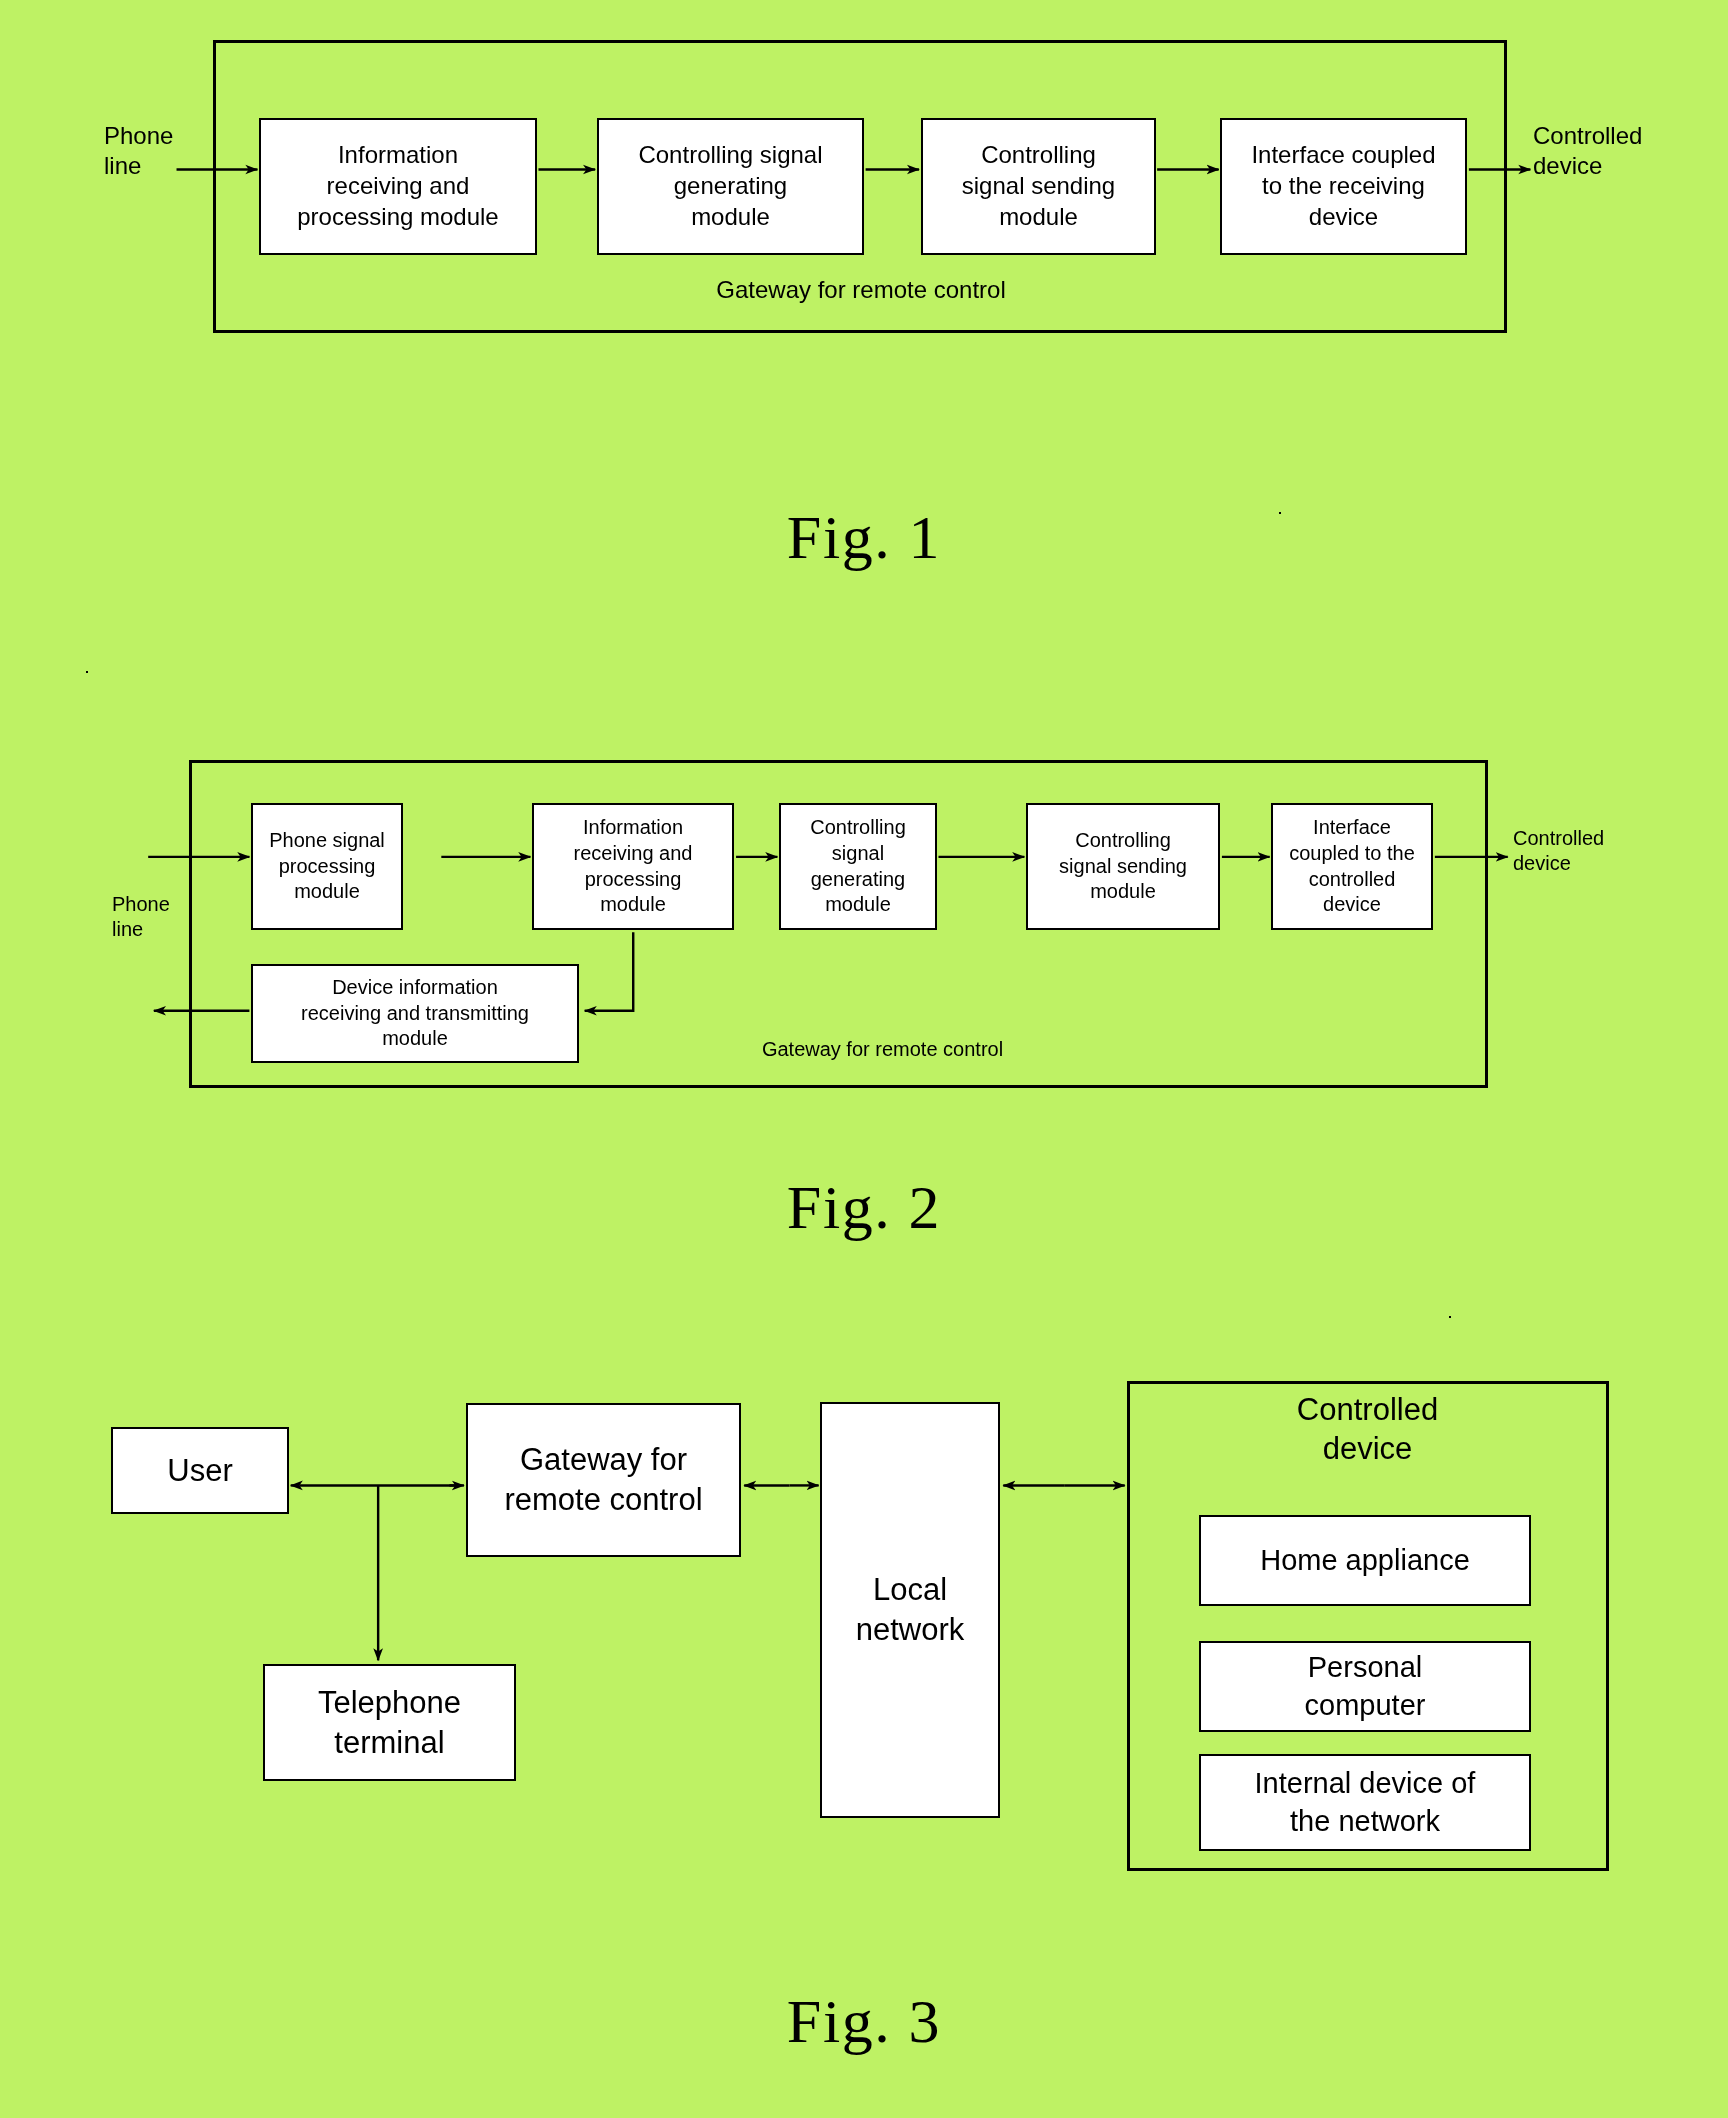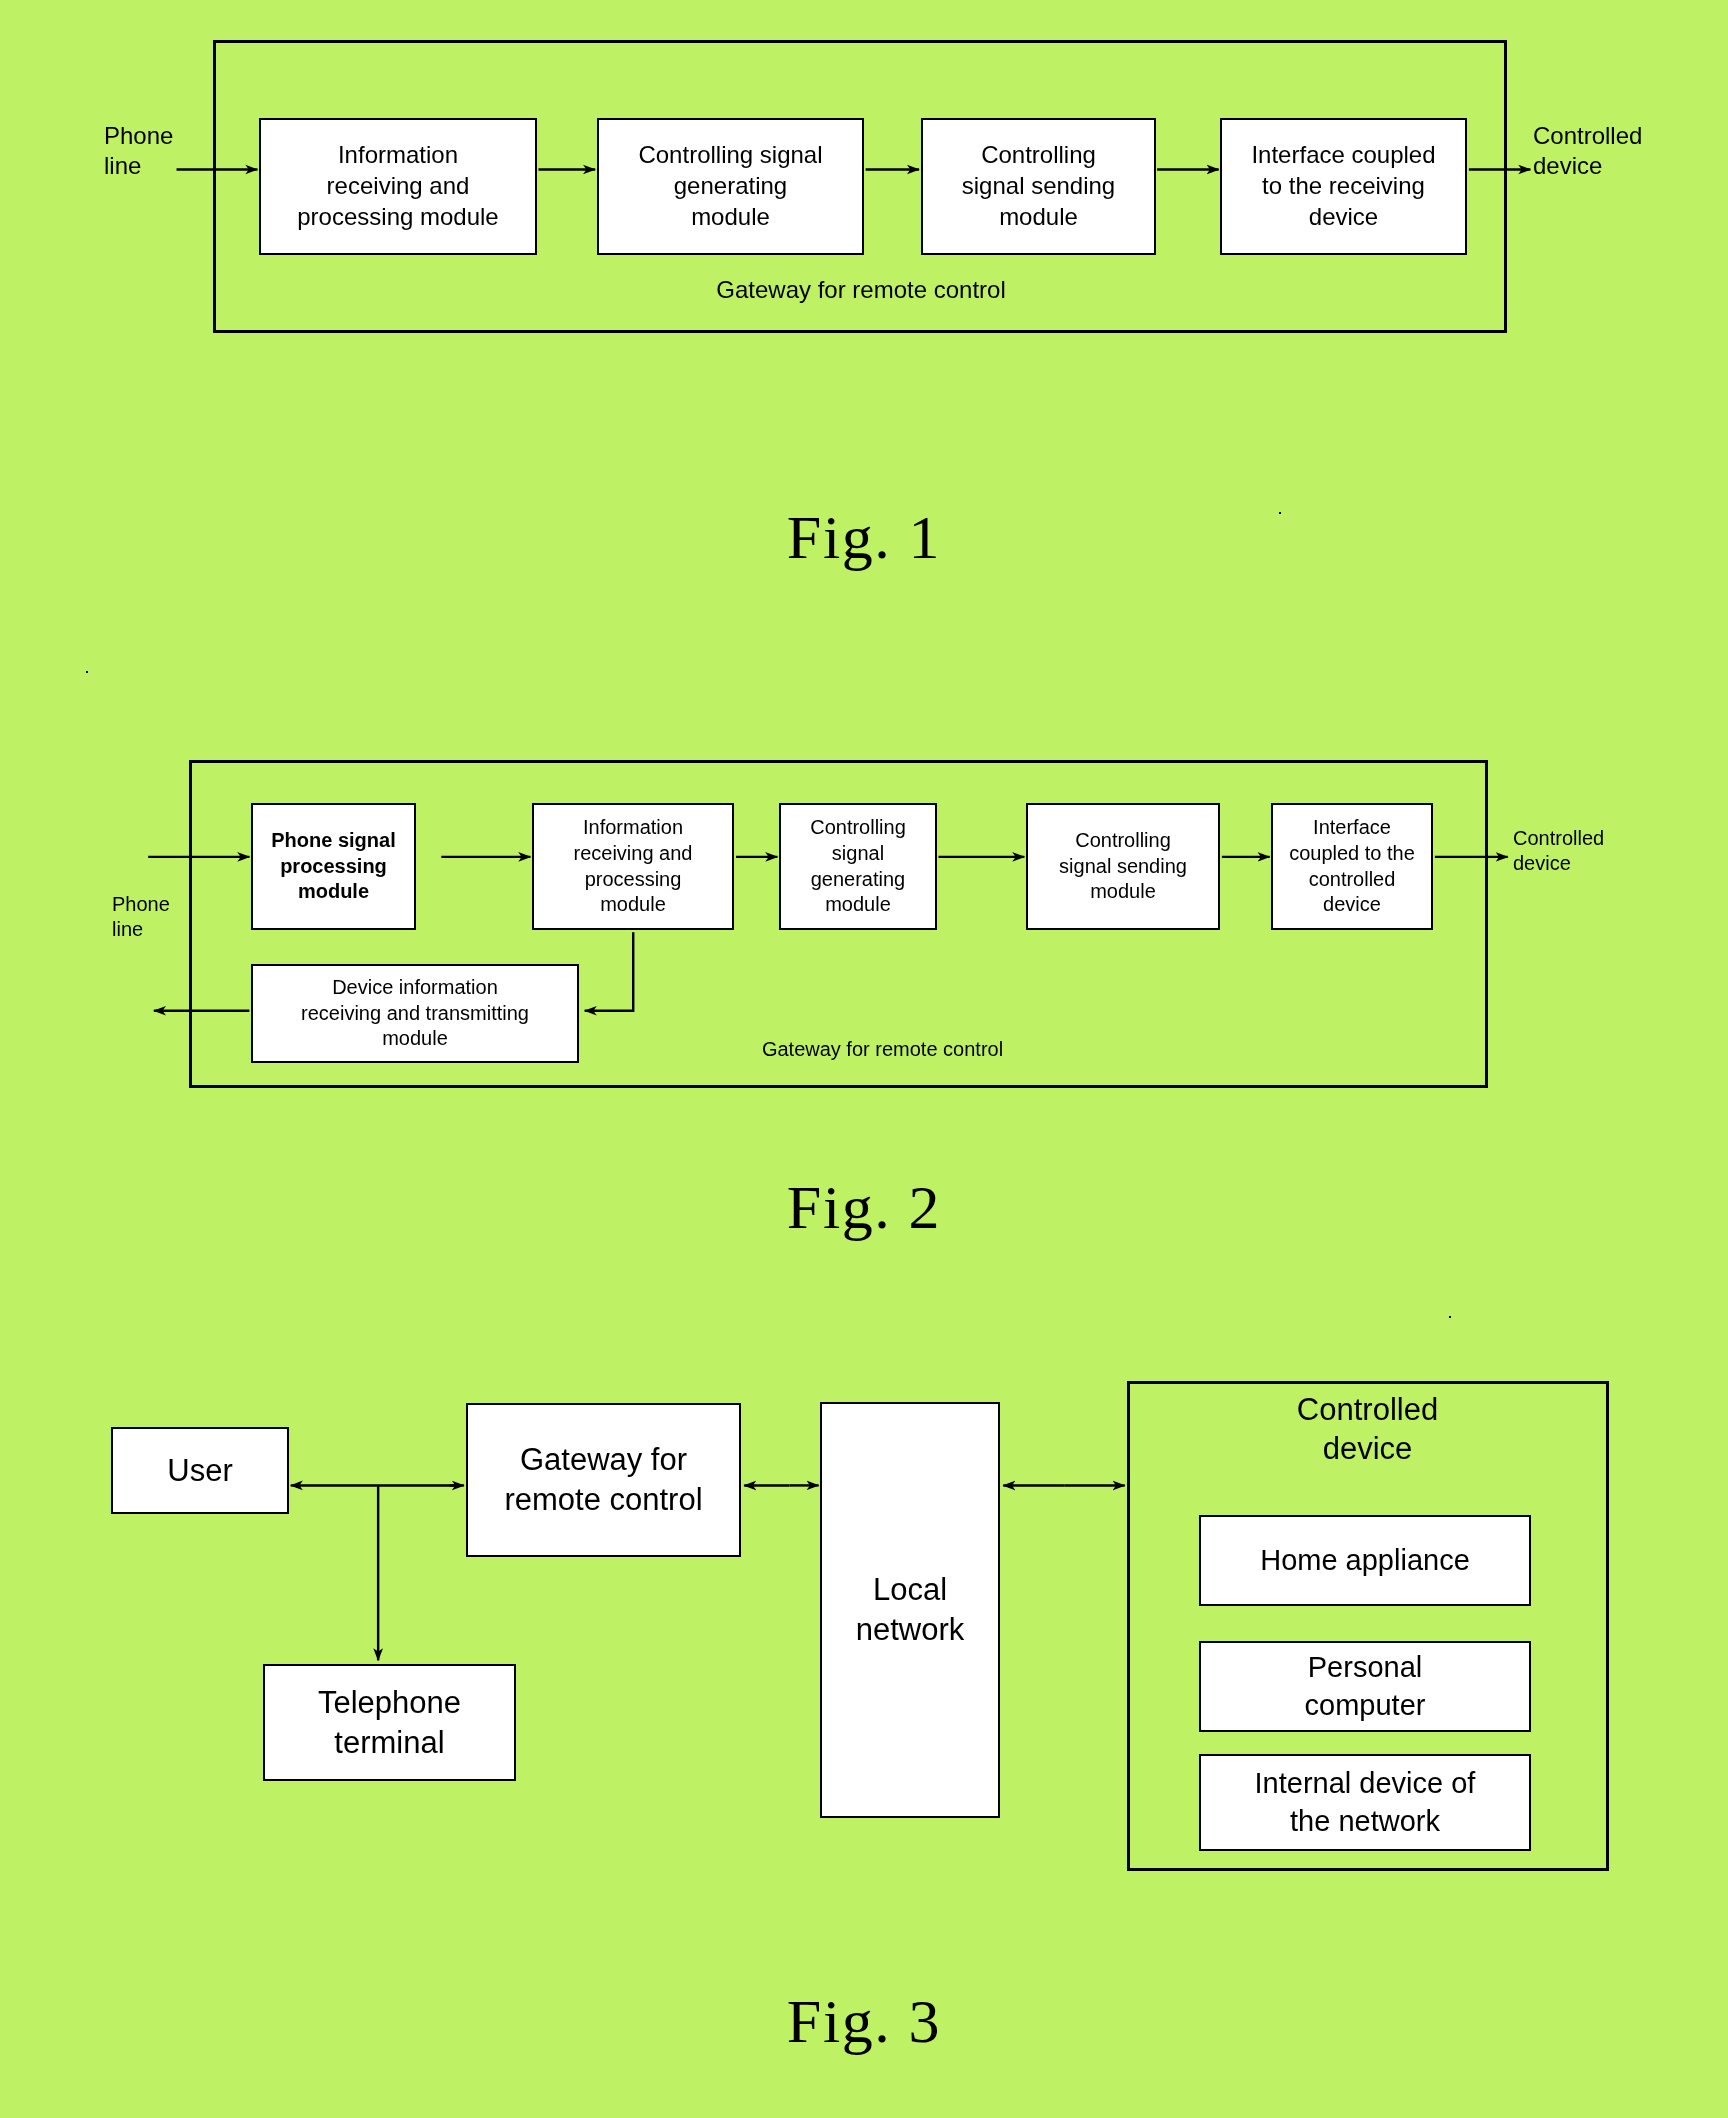--- a/index.html
+++ b/index.html
@@ -133,21 +133,21 @@
   <div>
 
     <div class="frame" style="left:189px; top:760px; width:1299px; height:328px;"></div>
 
     <div class="plainlabel label-left fig2-text" style="left:112px; top:892px; width:113px; text-align:left;">Phone
 line</div>
 
     <div class="plainlabel label-left fig2-text" style="left:1513px; top:826px; width:146px; text-align:left;">Controlled
 device</div>
 
-    <div class="box fig2-text" style="left:251px; top:803px; width:165px; height:127px; white-space:pre-line;font-weight:bold;">Phone signal
+    <div class="box fig2-text" style="left:251px; top:803px; width:152px; height:127px; white-space:pre-line;">Phone signal
 processing
 module</div>
 
     <div class="box fig2-text" style="left:532px; top:803px; width:202px; height:127px; white-space:pre-line;">Information
 receiving and
 processing
 module</div>
 
     <div class="box fig2-text" style="left:779px; top:803px; width:158px; height:127px; white-space:pre-line;">Controlling
 signal

